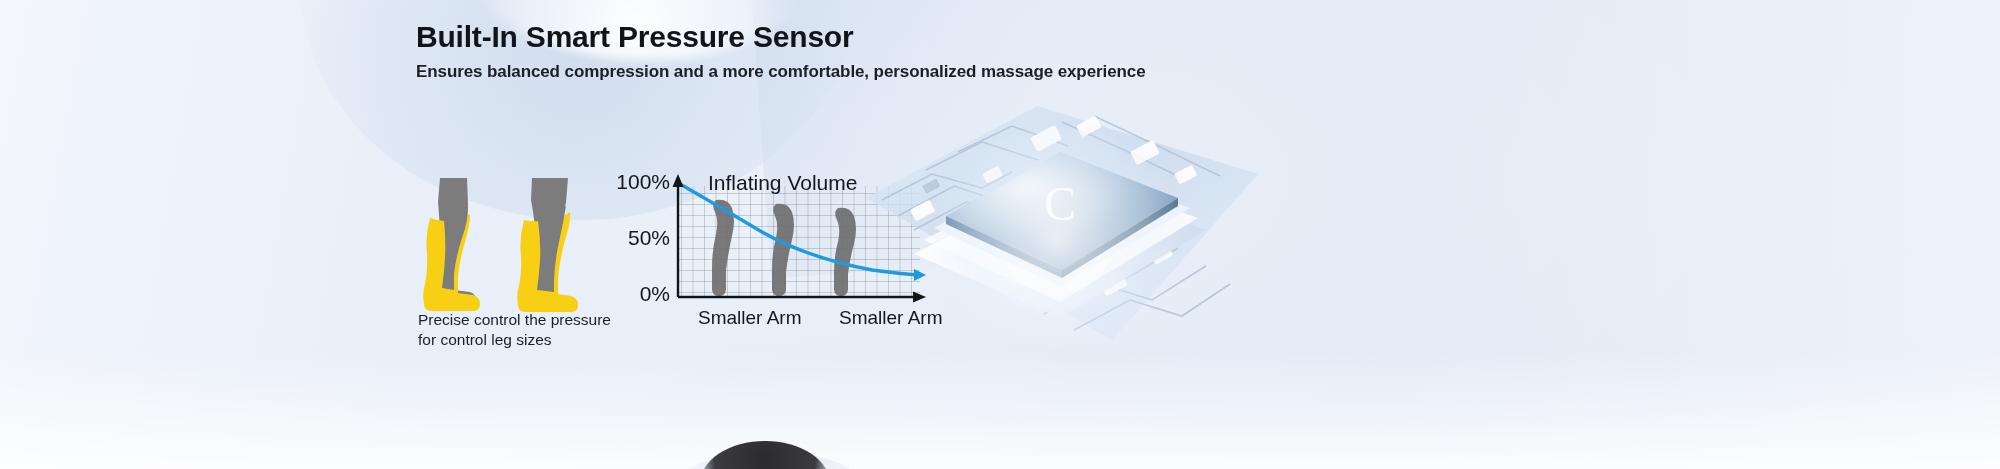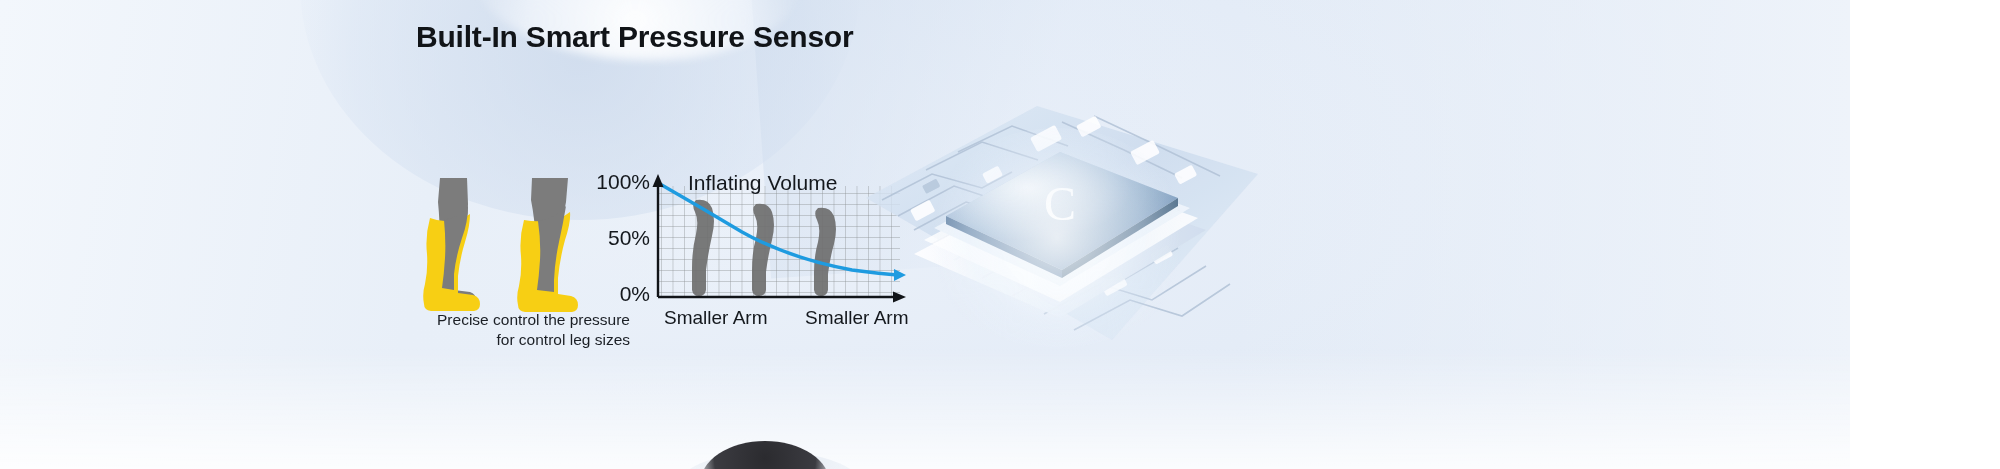--- a/index.html
+++ b/index.html
@@ -5,21 +5,21 @@
   html, body {
     margin: 0;
     padding: 0;
     background: #ffffff;
   }
   body {
     font-family: "Liberation Sans", sans-serif;
   }
   .banner {
     position: relative;
-    width: 1850px;
+    width: 2000px;
     height: 469px;
     overflow: hidden;
     background: #f97316;
   }
   
   .bg-base {
     position: absolute;
     inset: 0;
     background:
       radial-gradient(120% 140% at 22% 38%, #eef3fa 0%, #e4ecf7 45%, #dde7f4 75%, #dbe6f3 100%);
@@ -113,34 +113,34 @@
     height: 140px;
   }
   .leg-caption {
     position: absolute;
     left: 418px;
     top: 310px;
     width: 212px;
     font-size: 15.5px;
     color: #1b1f25;
     line-height: 1.32;
-    text-align: right;
+    text-align: left;
   }
 
   
   .chart {
     position: absolute;
-    left: 592px;
+    left: 612px;
     top: 160px;
     width: 330px;
     height: 155px;
   }
   .chart-xlabels {
     position: absolute;
-    left: 650px;
+    left: 684px;
     top: 307px;
     width: 280px;
     height: 26px;
     text-align: right;
   }
   .x-tick {
     position: absolute;
     font-size: 19px;
     color: #14181d;
     white-space: nowrap;
@@ -176,20 +176,21 @@
 <div class="banner">
 
   <div class="bg-base"></div>
   <div class="bg-left-wash"></div>
   <div class="bg-right-wash"></div>
   <div class="bg-blob"></div>
   <div class="bg-diag"></div>
   <div class="bg-plume"></div>
 
   <div class="title">Built-In Smart Pressure Sensor</div>
+  <div class="subtitle">Ensures balanced compression and a more comfortable, personalized massage experience</div>
 
   <div class="legs">
     <svg viewBox="0 0 205 140" width="205" height="140">
 
       <g>
         <path d="M22 0 L49 0 L50 26 Q50 44 44 60 Q38 78 36 96 L36 112 L52 114 Q58 116 58 122 L56 128 L16 128 Q10 127 10 121 Q11 112 16 104 Q22 90 22 70 Q22 44 20 24 Z" fill="#7c7c7c"></path>
 
         <path d="M12 40 Q7 58 9 76 Q10 92 7 106 Q4 116 6 126 Q6 132 13 133 L56 133 Q62 132 62 126 Q62 119 55 117 L40 115 L40 98 Q42 80 47 64 Q52 48 52 36 Q44 42 33 43 Q22 44 12 40 Z" fill="#f7cf14"></path>
         <path d="M26 42 Q28 62 27 80 Q26 96 24 110 L36 112 L36 96 Q38 78 44 60 Q50 44 50 28 Q40 40 26 42 Z" fill="#7c7c7c"></path>
       </g>

